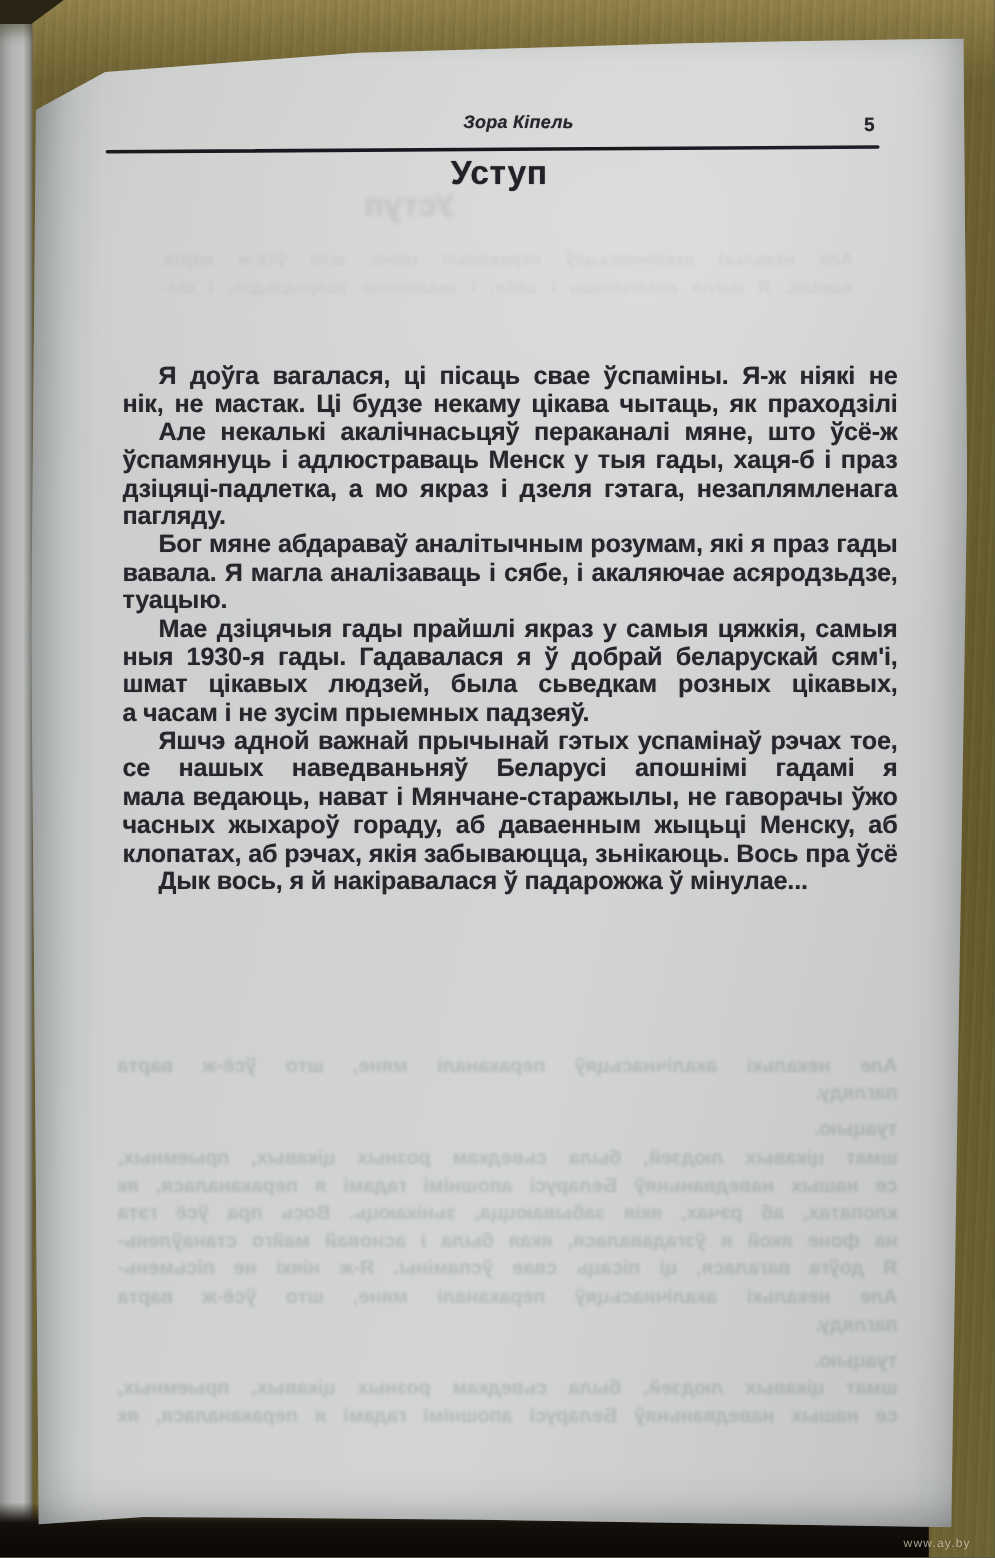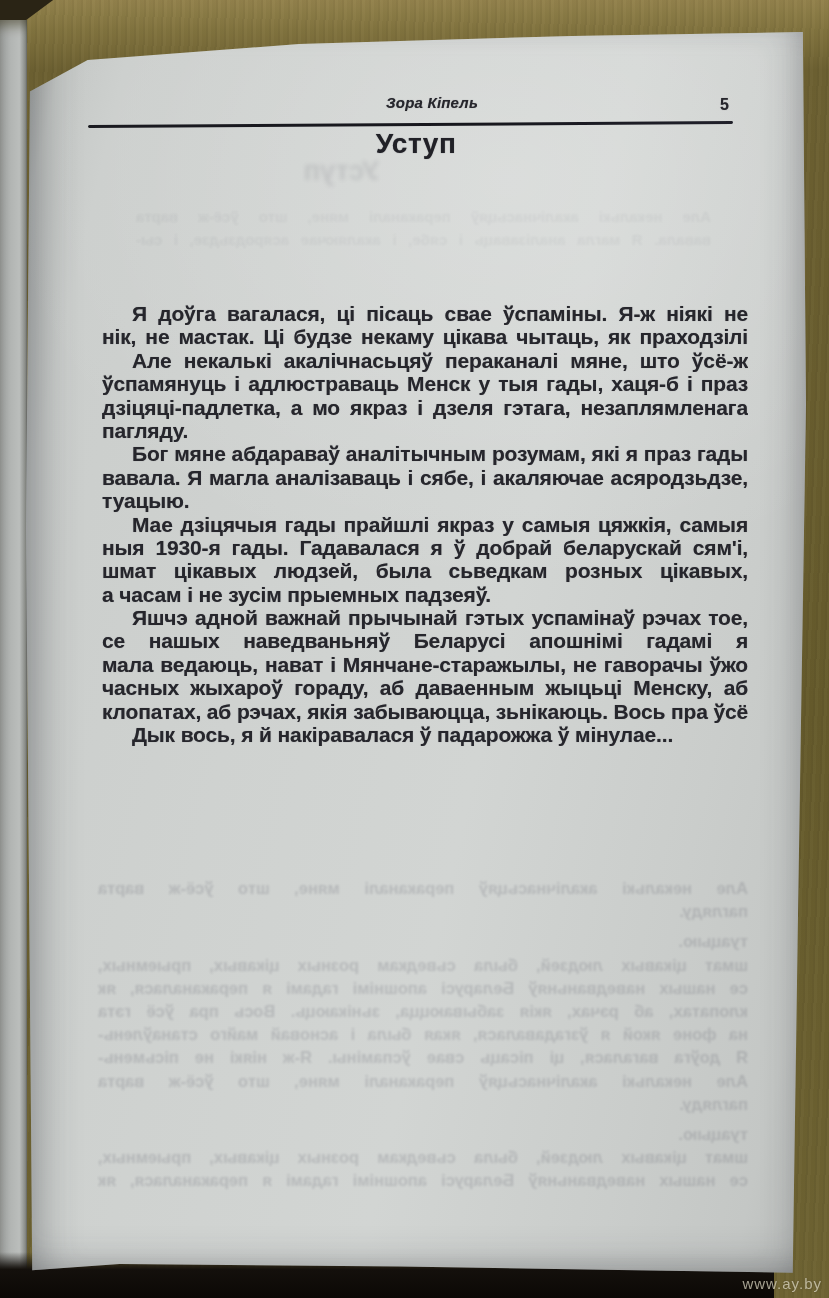--- a/index.html
+++ b/index.html
@@ -82,22 +82,22 @@
   .line.first{text-indent:30px;}
   .line.last{text-align:left;text-align-last:left;}
   .bleed-body{position:absolute;left:72px;top:845px;width:650px;}
   .bleed-line{
     font-size:16.5px;font-weight:bold;line-height:23.2px;height:23.2px;overflow:hidden;
     color:#323244;opacity:.16;transform:scaleX(-1);filter:blur(1.2px);
     text-align:justify;text-align-last:justify;
   }
   .bleed-line.gap{margin-top:7px;}
   .watermark{
-    position:absolute;right:7px;bottom:6px;
-    font-size:15px;letter-spacing:1px;color:var(--wm,#d8d3be);opacity:.75;
+    position:absolute;right:20px;bottom:6px;
+    font-size:10px;letter-spacing:1px;color:var(--wm,#d8d3be);opacity:.75;
     text-shadow:0 0 2px rgba(0,0,0,.35);
   }
 </style>
 </head>
 <body>
 
 <div class="photo">
   <div class="cover-notch"></div>
   <div class="left-page"></div>
   <div class="bottom-shadow"></div>

